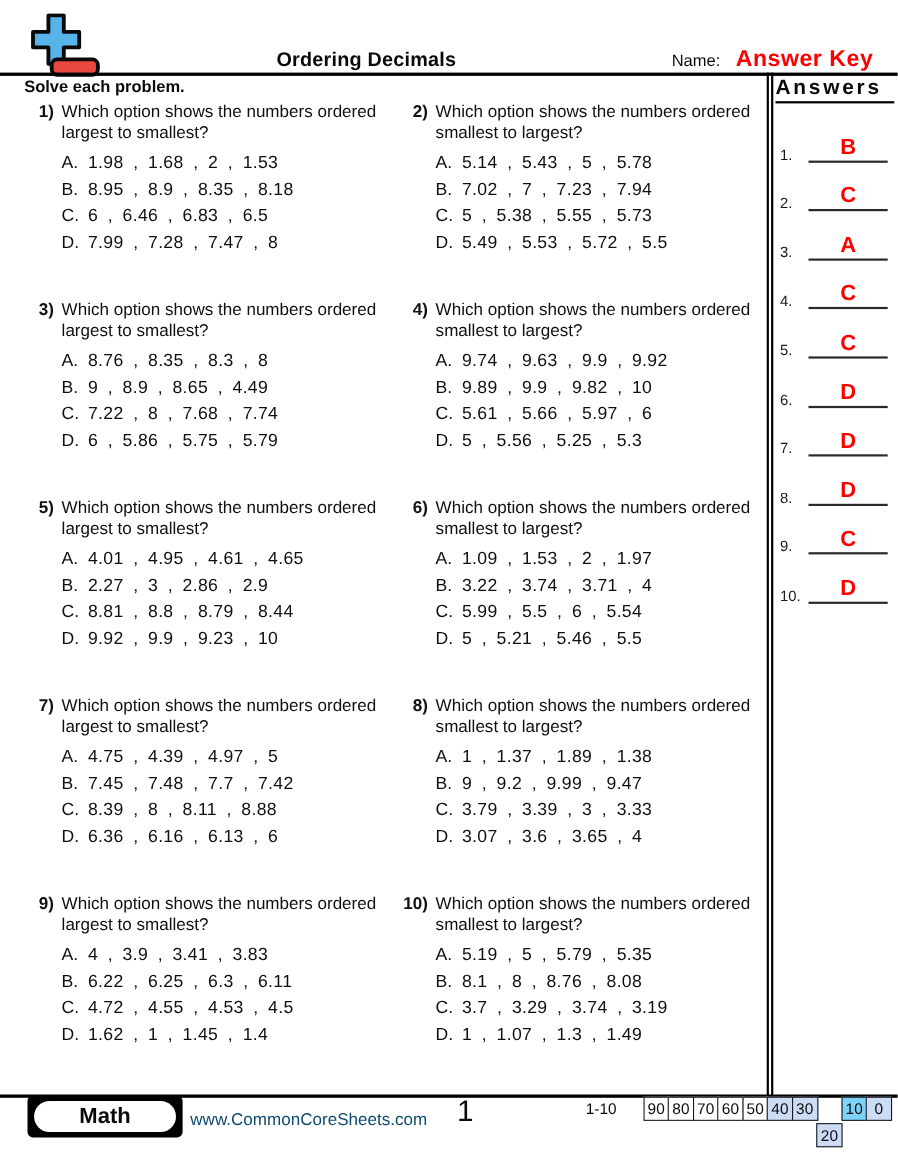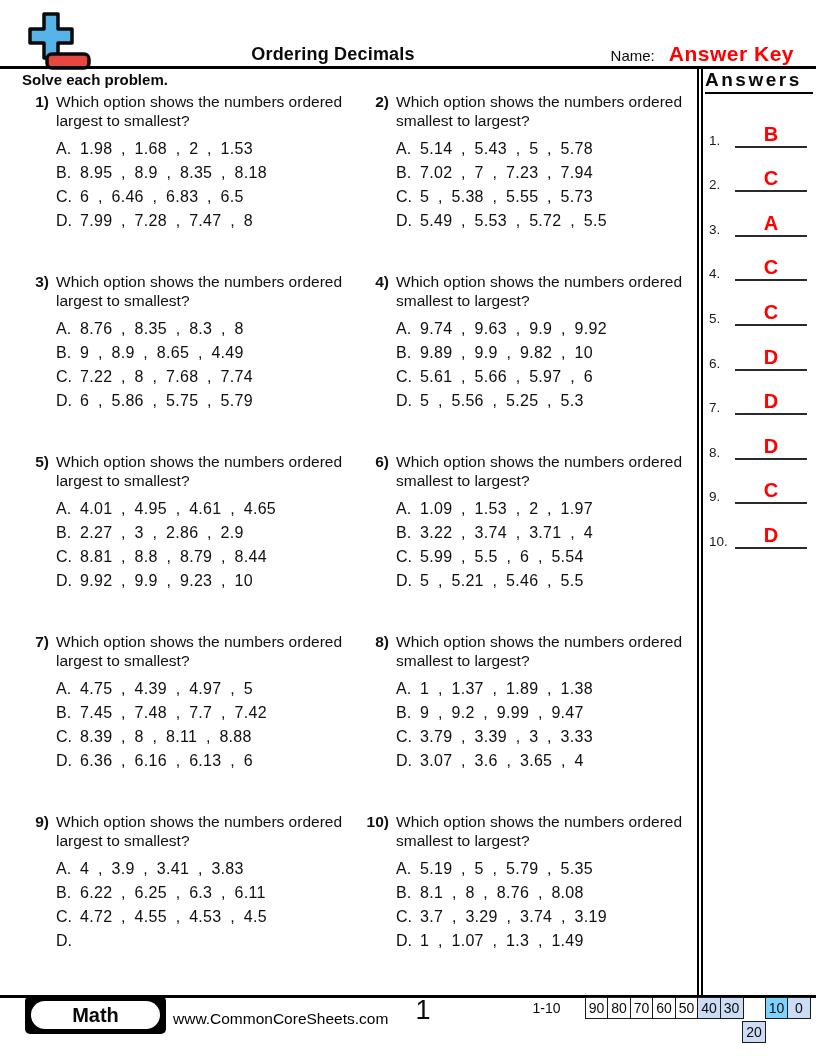--- a/index.html
+++ b/index.html
@@ -61,21 +61,21 @@
   .footer-rule { position:absolute; left:0; right:0; top:995px; height:2.5px; background:#000; }
   .math-badge {
     position:absolute; left:25px; top:996px; width:141px; height:38px;
     background:#000; border-radius:5px; display:flex; align-items:center; justify-content:center;
   }
   .math-pill {
     width:129px; height:28px; background:#fff; border-radius:14px;
     display:flex; align-items:center; justify-content:center;
     font-size:20px; font-weight:bold; color:#0a0a0a;
   }
-  .website { position:absolute; left:173px; top:1010px; font-size:15.5px; color:#000000; }
+  .website { position:absolute; left:173px; top:1010px; font-size:15.5px; color:#0c4a6e; }
   .page-num { position:absolute; left:30px; right:0; top:995px; text-align:center; font-size:27px; color:#0a0a0a; }
   .score { position:absolute; right:5px; top:997px; display:flex; align-items:flex-start; gap:8px; }
   .score-label { font-size:14px; padding-top:3px; color:#0a0a0a; }
   .score-cells { display:flex; }
   .score-cell {
     width:24px; height:22px; border:1.5px solid #1a1a1a; margin-left:-1.5px;
     display:flex; align-items:center; justify-content:center;
     font-size:14px; color:#0a0a0a; background:#fff;
   }
   .score-cell:first-child { margin-left:16px; }
@@ -304,20 +304,21 @@
             <div class="choice">
               <span class="c-letter">B.</span>
               <span class="c-text">6.22 , 6.25 , 6.3 , 6.11</span>
             </div>
             <div class="choice">
               <span class="c-letter">C.</span>
               <span class="c-text">4.72 , 4.55 , 4.53 , 4.5</span>
             </div>
             <div class="choice">
               <span class="c-letter">D.</span>
+              <span class="c-text">1.62 , 1 , 1.45 , 1.4</span>
             </div>
           </div>
         </div>
       </div>
       <div class="problem">
         <div class="p-num">10)</div>
         <div class="p-body">
           <div class="question">Which option shows the numbers ordered smallest to largest?</div>
           <div class="choices">
             <div class="choice">

